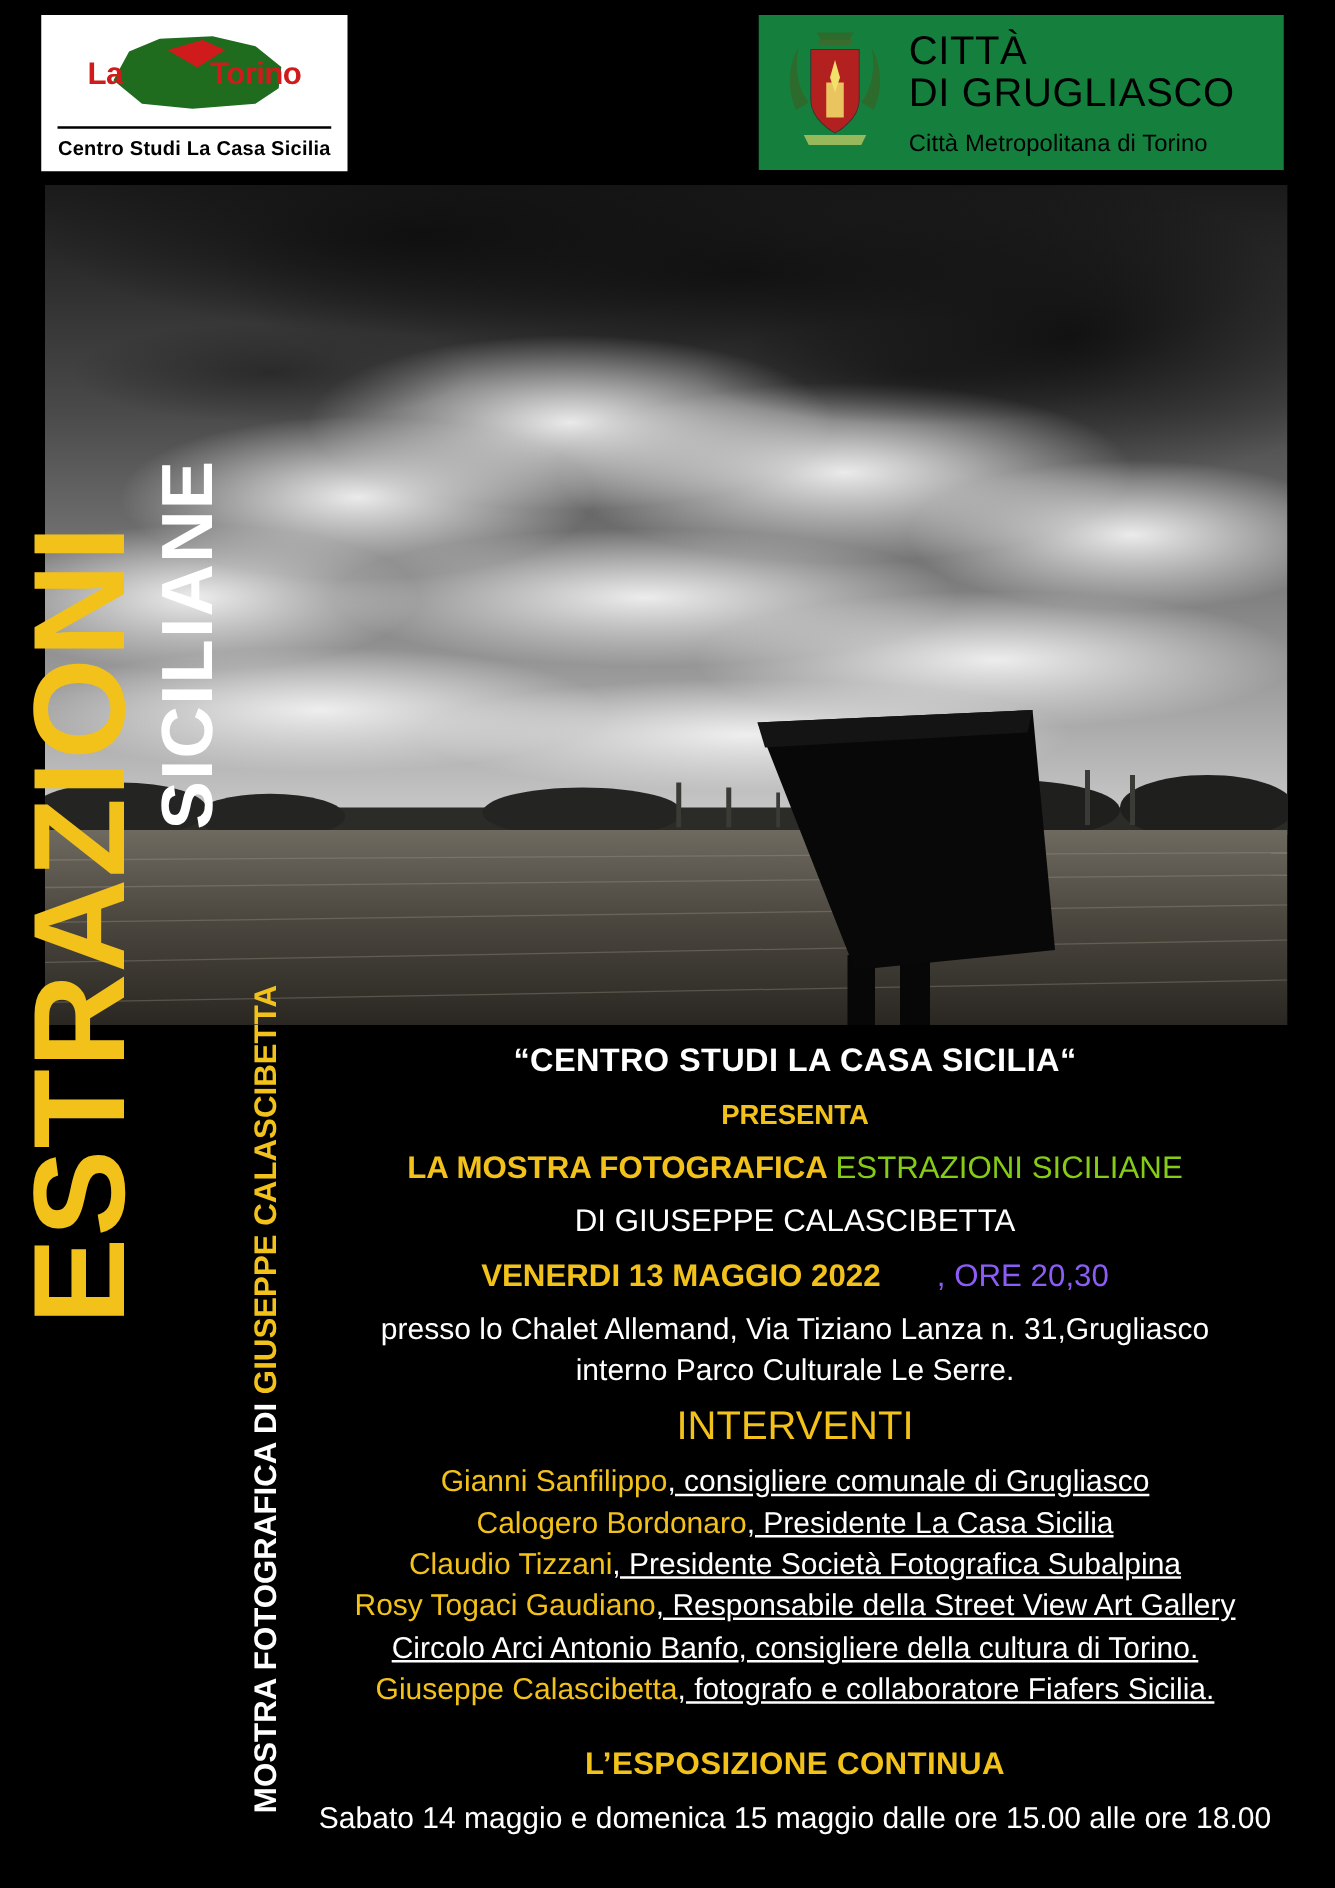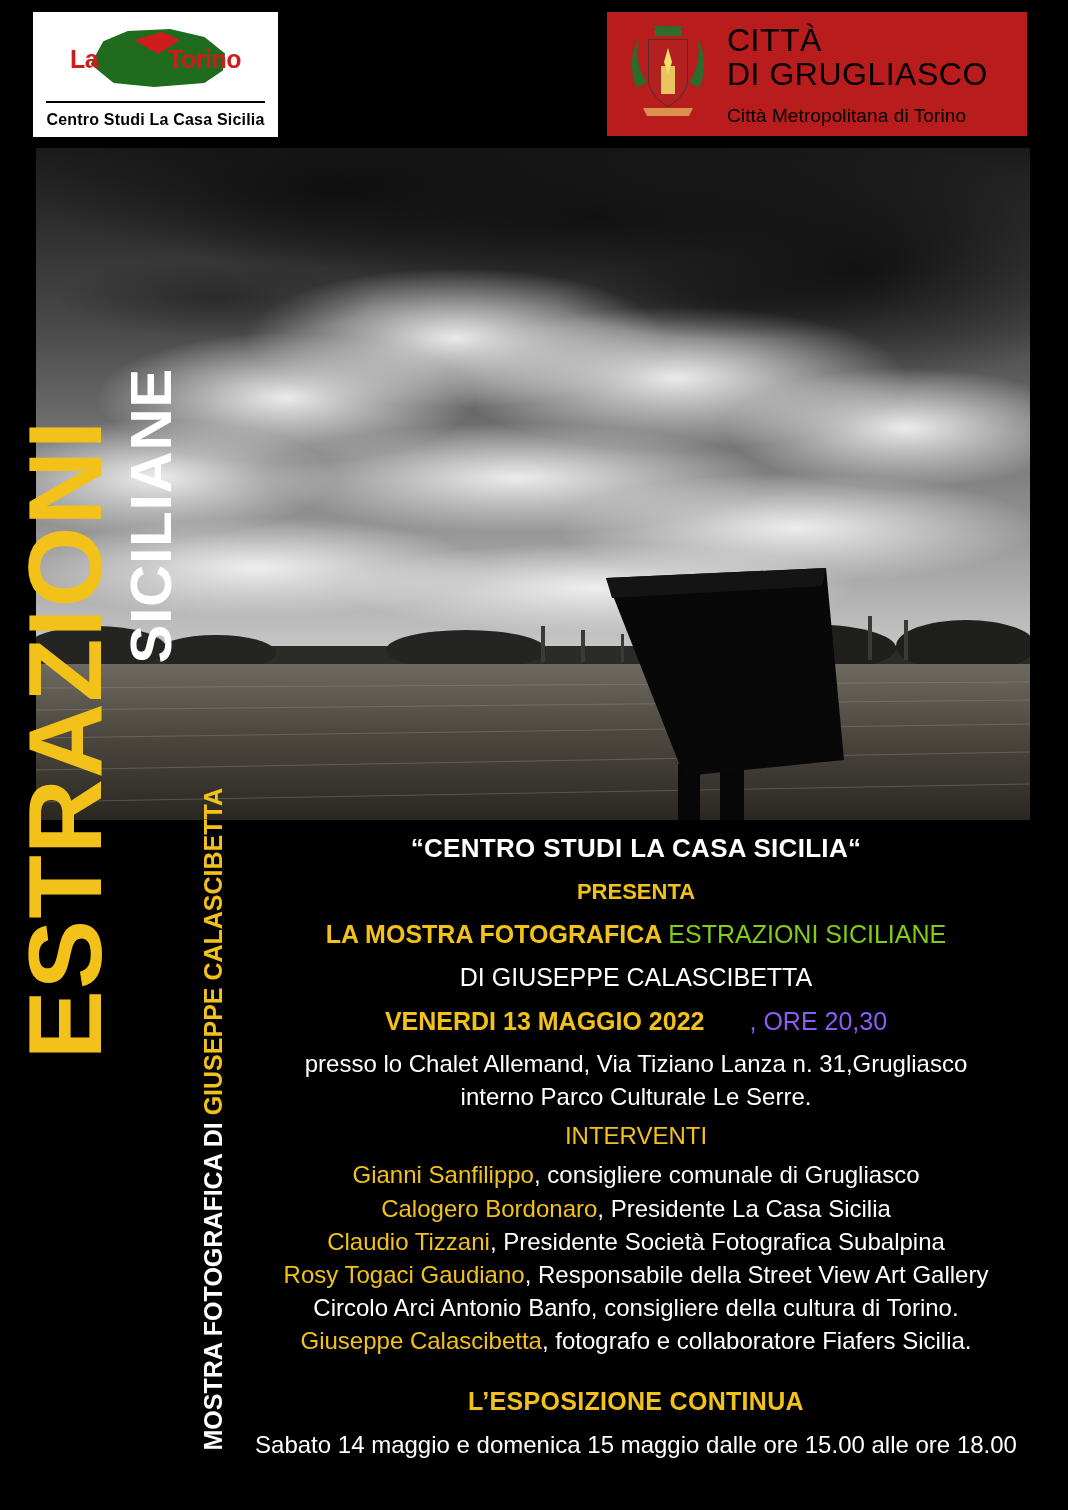--- a/index.html
+++ b/index.html
@@ -75,21 +75,21 @@
     background: #000;
     margin: 3px 0 4px 0;
   }
 
   .logo-grugliasco {
     position: absolute;
     left: 607px;
     top: 12px;
     width: 420px;
     height: 124px;
-    background: #b91c1c;
+    background: #15803d;
     display: flex;
     align-items: center;
     padding: 6px 10px 6px 18px;
     gap: 16px;
   }
   .crest { width: 86px; height: 104px; flex: 0 0 auto; }
   .gru-text { color: #000; line-height: 1.0; }
   .gru-line1, .gru-line2 {
     font-size: 32px;
     letter-spacing: 0.5px;
@@ -205,30 +205,30 @@
     font-size: 24px;
     color: #ffffff;
     margin-bottom: 2px;
   }
   .l-addr2 {
     font-size: 24px;
     color: #ffffff;
     margin-bottom: 8px;
   }
   .l-interventi {
-    font-size: 24px;
+    font-size: 32px;
     color: #f2c21a;
     margin-bottom: 8px;
   }
   .speaker {
     font-size: 24px;
     margin-bottom: 2px;
   }
   .speaker .y { color: #f2c21a; }
-  .speaker .w { color: #ffffff; }
+  .speaker .w { color: #ffffff; text-decoration: underline; }
   .spacer { height: 26px; }
   .l-espo {
     font-size: 25px;
     font-weight: bold;
     color: #f2c21a;
     letter-spacing: 0.3px;
     margin-bottom: 12px;
   }
   .l-orari {
     font-size: 24px;

